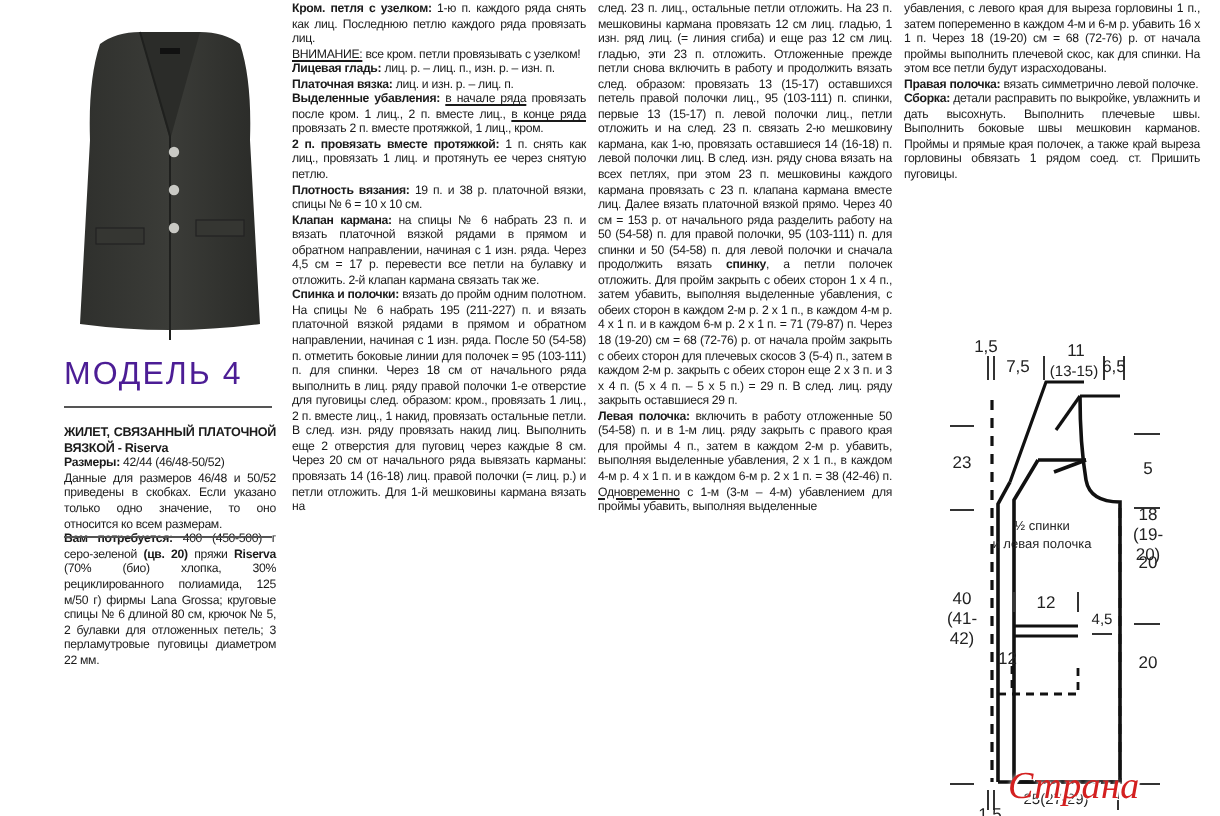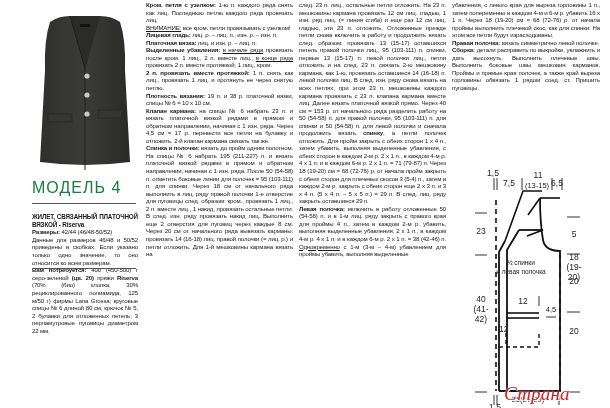--- a/index.html
+++ b/index.html
@@ -6,21 +6,21 @@
   body{width:610px;height:408px;position:relative;overflow:hidden;font-family:"Liberation Sans",sans-serif;color:#1a1a1a;}
   .col{position:absolute;top:0;font-size:6.1px;line-height:7.55px;letter-spacing:-0.15px;}
   .col p{margin:0;text-align:justify;}
   .col b{font-weight:bold;}
   .col u{text-decoration:underline;}
   #c1{left:0;width:136px;}
   #c2{left:146px;width:147px;top:1px;}
   #c3{left:299px;width:147px;top:1px;}
   #c4{left:452px;width:148px;top:1px;}
   .photo{position:absolute;left:30px;top:10px;width:110px;height:160px;}
-  .model-title{position:absolute;left:32px;top:184px;font-size:16px;letter-spacing:1px;font-weight:normal;color:#15803d;}
+  .model-title{position:absolute;left:32px;top:184px;font-size:16px;letter-spacing:1px;font-weight:normal;color:#4c1d95;}
   .rule{position:absolute;left:32px;height:1px;background:#555;}
   .info{position:absolute;left:32px;top:213px;width:106px;font-size:6.1px;line-height:7.6px;letter-spacing:-0.15px;}
   .info p{margin:0;text-align:justify;}
   .info .heading{font-weight:bold;font-size:6.3px;}
   .diagram{position:absolute;left:440px;top:160px;width:170px;height:248px;}
   .watermark{position:absolute;left:504px;top:383px;font-family:"Liberation Serif",serif;font-style:italic;font-size:19px;color:#d32020;text-shadow:0 0 2px #fff,1px 1px 0 #fff;letter-spacing:0.2px;}
 </style>
 </head>
 <body>
 

